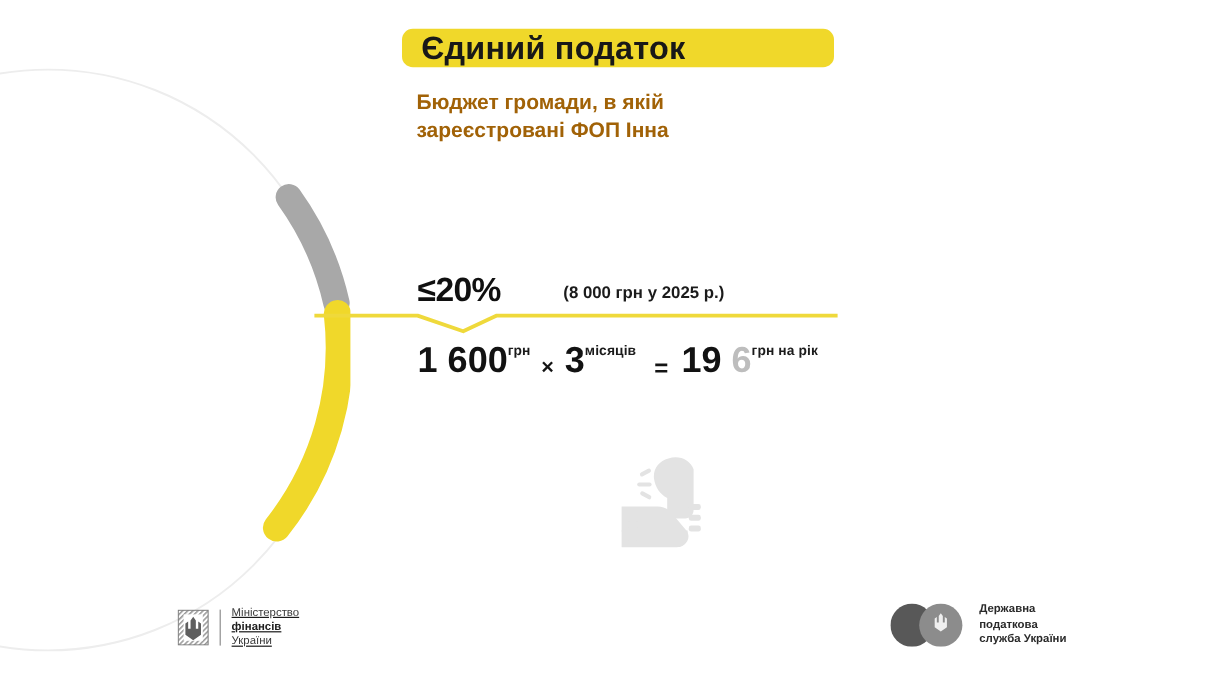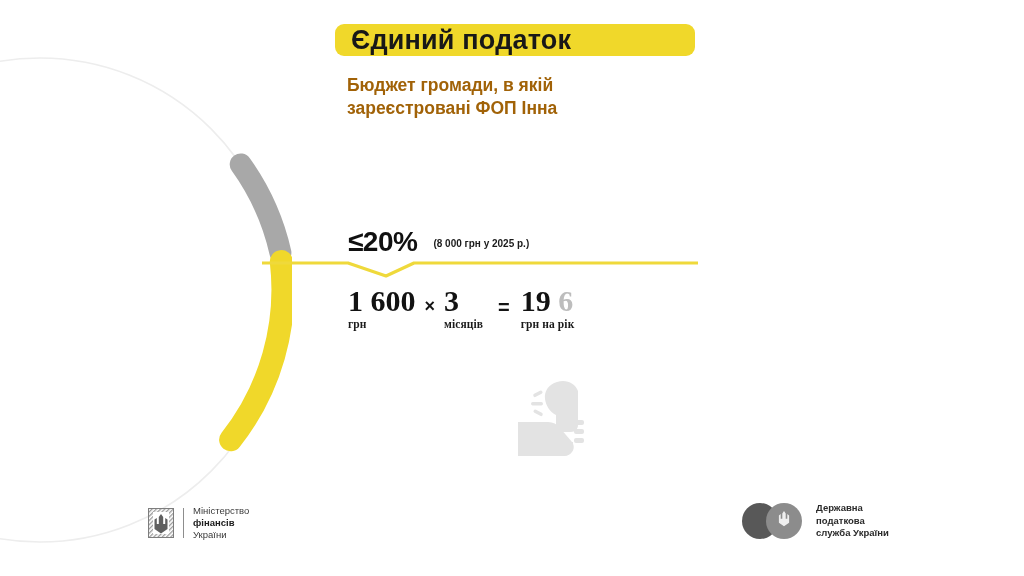--- a/index.html
+++ b/index.html
@@ -85,42 +85,42 @@
     white-space: nowrap;
   }
   .rate-note {
     padding-top: 2px;
     font-size: 12.5px;
     font-weight: bold;
     line-height: 1.3;
     color: #1b1b1b;
     white-space: nowrap;
   }
-  .rate-note .note-sub { font-size: 10px; display: block; }
+  .rate-note .note-sub { font-size: 14px; display: block; margin-left: 36px; }
 
   
   .connector {
     position: absolute;
     left: 262px;
     top: 252px;
     width: 436px;
     height: 28px;
     pointer-events: none;
   }
 
   
   .equation {
     position: absolute;
     left: 348px;
     top: 286px;
     display: flex;
     align-items: flex-start;
     gap: 9px;
   }
-  .eq-term { display: flex; flex-direction: column; font-family: Liberation Serif, serif; }
+  .eq-term { display: flex; flex-direction: row; }
   .eq-value {
     font-size: 30px;
     font-weight: bold;
     line-height: 1.02;
     color: #121212;
     white-space: nowrap;
   }
   .eq-value .ghost { color: #bdbdbd; }
   .eq-unit {
     margin-top: 1px;
@@ -150,20 +150,21 @@
   }
 
   
   .logo-minfin {
     position: absolute;
     left: 148px;
     top: 505px;
     display: flex;
     align-items: center;
     gap: 9px;
+    text-decoration: underline;
   }
   .logo-minfin .emblem { width: 26px; height: 30px; display: block; }
   .logo-minfin .divider {
     width: 1px;
     height: 30px;
     background: #8d8d8d;
   }
   .minfin-text {
     font-size: 9.5px;
     line-height: 1.28;

